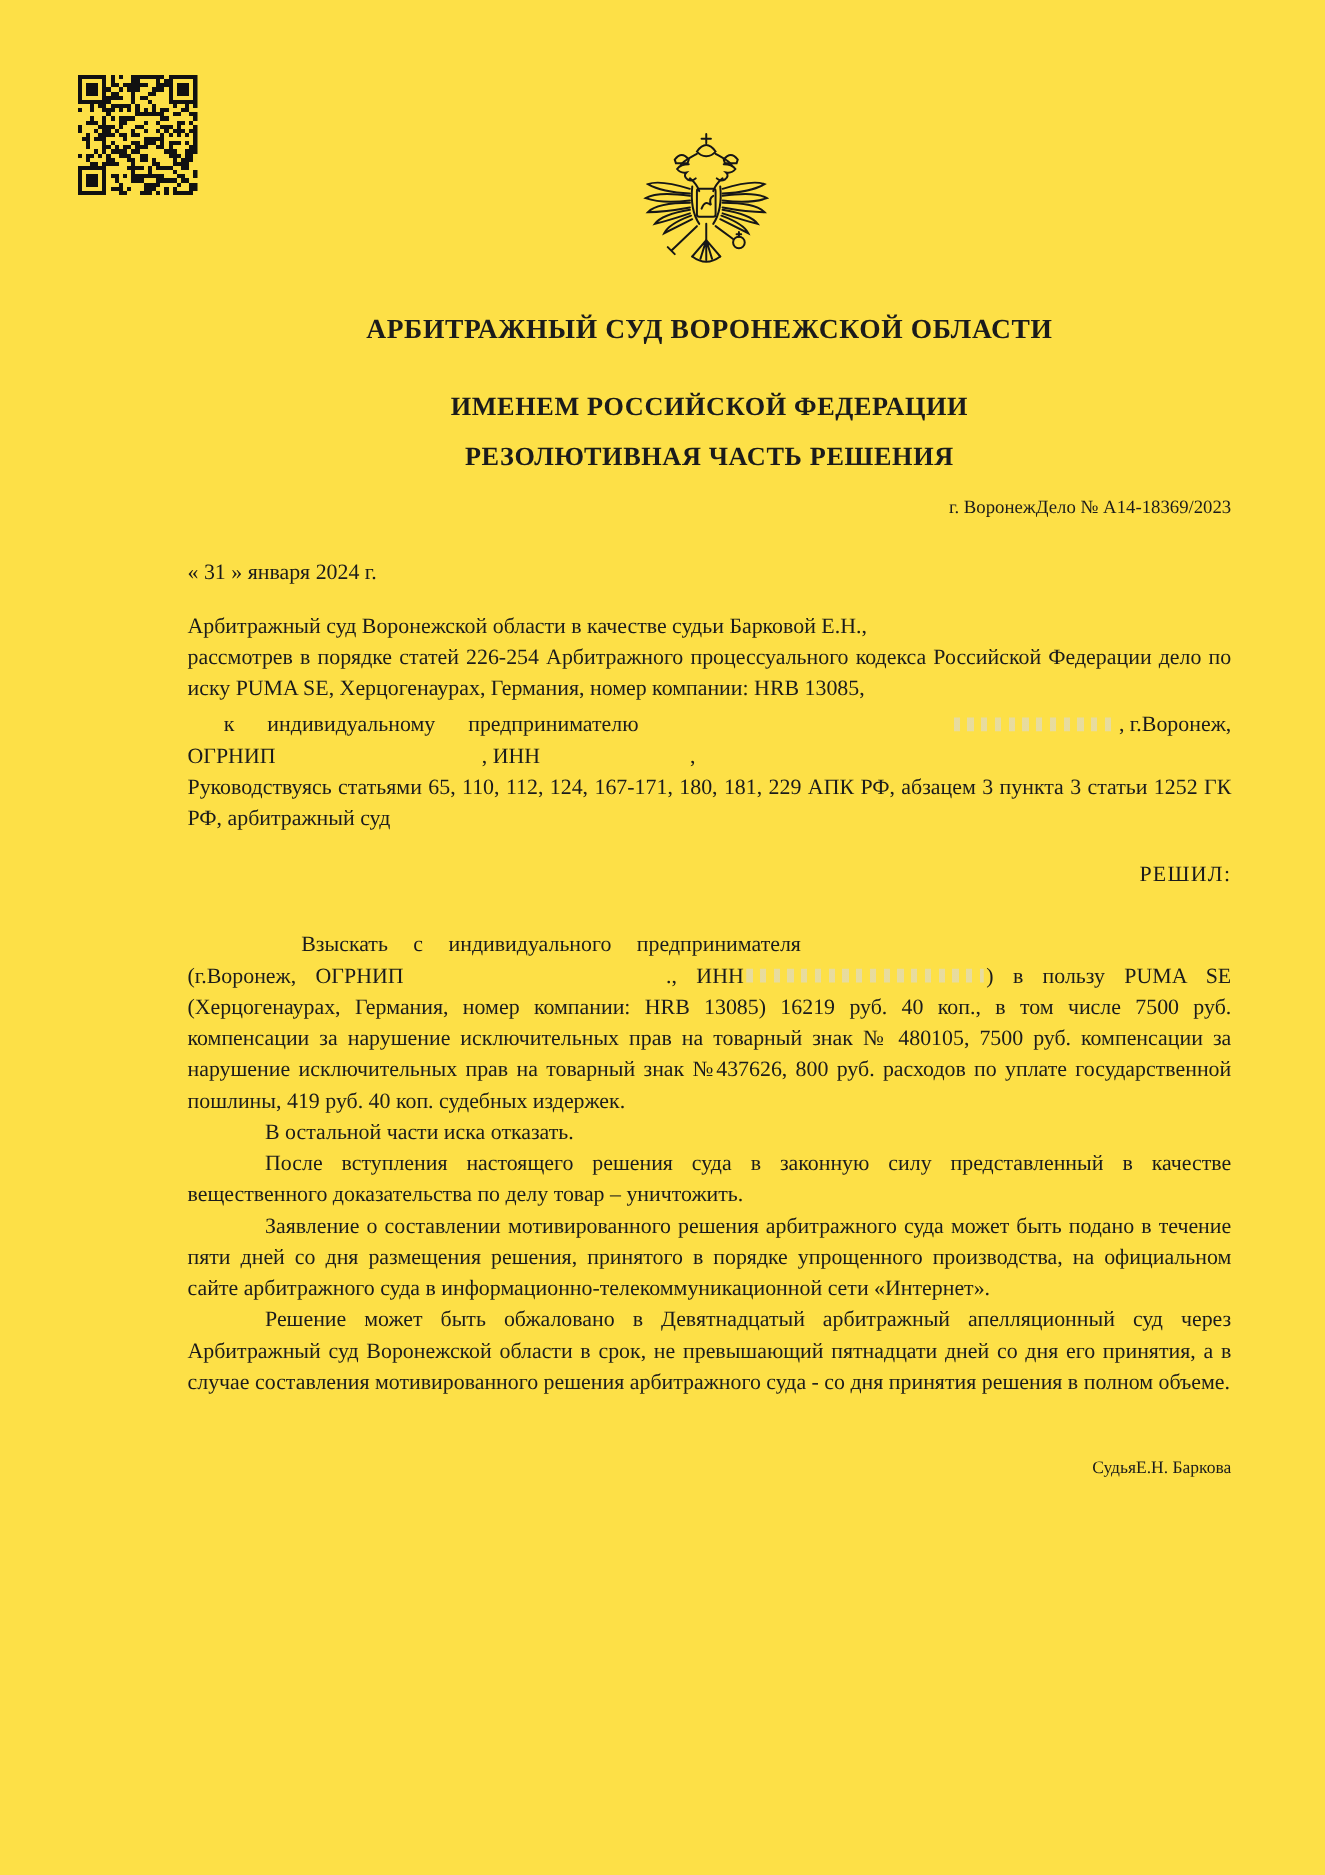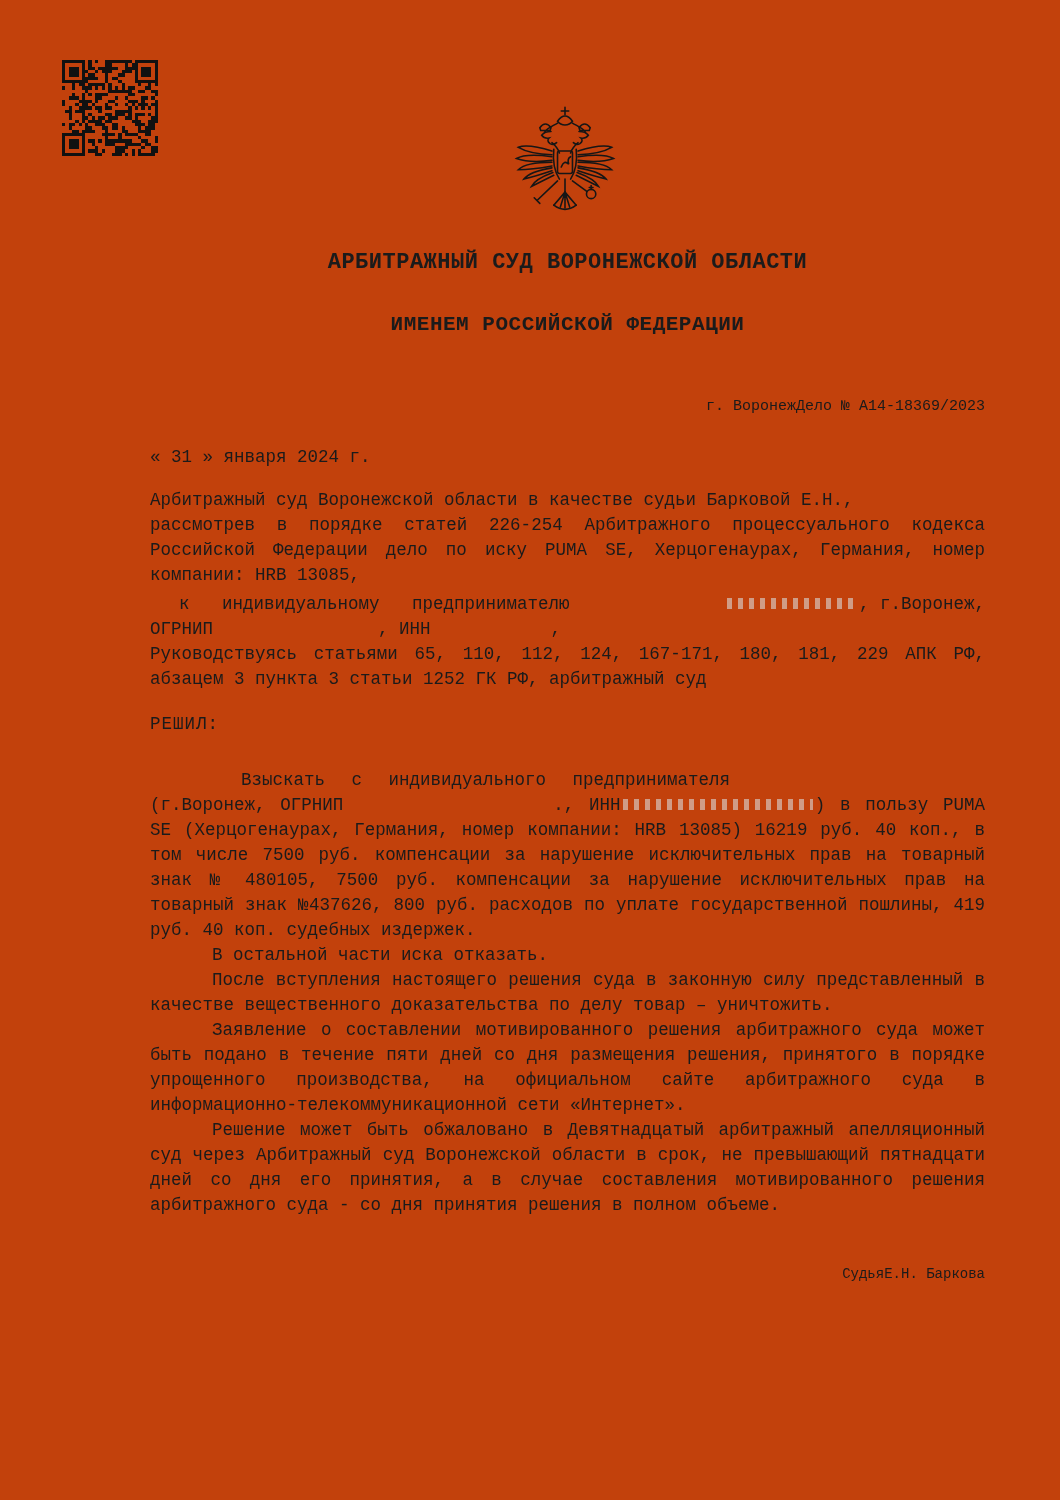--- a/index.html
+++ b/index.html
@@ -1,37 +1,37 @@
 <!DOCTYPE html>
 <html><head>
 <meta charset="utf-8">
 <style>
   html,body { margin:0; padding:0; background:#ffffff; }
   .page {
     position:relative;
     width:1060px; height:1500px;
-    background:#c2410c;
-    font-family:Liberation Mono, monospace;
+    background:#fde047;
+    font-family:Liberation Serif, serif;
     color:#1b1b1b;
     overflow:hidden;
   }
   .abs { position:absolute; left:150px; width:835px; }
   #qr { position:absolute; left:62px; top:60px; width:96px; height:96px; }
   #emblem { position:absolute; left:509px; top:100px; width:112px; height:132px; }
   .h { text-align:center; font-weight:700; letter-spacing:0.5px; }
   .h1 { top:250px; font-size:22px; }
   .h2 { top:313px; font-size:21px; }
   .h3 { top:353px; font-size:21px; }
   .caserow { top:398px; display:flex; justify-content:flex-end; font-size:15px; }
   .daterow { top:447px; font-size:17.5px; }
   #body { top:488px; font-size:17.5px; line-height:25px; }
   .para { margin:0; }
   .para.justify { text-align:justify; }
   .para.plain { text-align:left; }
-  .para.heading { text-align:left; letter-spacing:1px; }
+  .para.heading { text-align:right; letter-spacing:1px; }
   .para.flexline { display:flex; align-items:baseline;margin-left:29px; }
   .para.flexline span { white-space:pre; }
   .gap { display:inline-block; height:2px; }
   .flexgap { flex:1 1 auto; }
   .faint {
     display:inline-block; height:11px; margin:0 2px;
     background:repeating-linear-gradient(90deg,#d9d9d9 0 5px,transparent 5px 11px);
     opacity:0.6;
   }
   .sigrow { display:flex; justify-content:flex-end; margin-top:44px; font-size:14px; }
@@ -496,20 +496,21 @@
     <g>
       <path d="M52 82 L30 103 M27 100 l6 6"></path>
       <path d="M68 82 L83 93"></path>
       <circle cx="88" cy="96" r="5"></circle>
       <path d="M88 87 v4 M86 89 h4"></path>
     </g>
   </svg>
 
   <div class="abs h h1">АРБИТРАЖНЫЙ СУД ВОРОНЕЖСКОЙ ОБЛАСТИ</div>
   <div class="abs h h2">ИМЕНЕМ РОССИЙСКОЙ ФЕДЕРАЦИИ</div>
+  <div class="abs h h3">РЕЗОЛЮТИВНАЯ ЧАСТЬ РЕШЕНИЯ</div>
 
   <div class="abs caserow">
     <span>г. Воронеж</span>
     <span>Дело № А14-18369/2023</span>
   </div>
   <div class="abs daterow">« 31 » января 2024 г.</div>
 
   <div class="abs" id="body">
 
   <div class="para plain"><span>Арбитражный суд Воронежской области в качестве судьи Барковой Е.Н.,</span></div>

